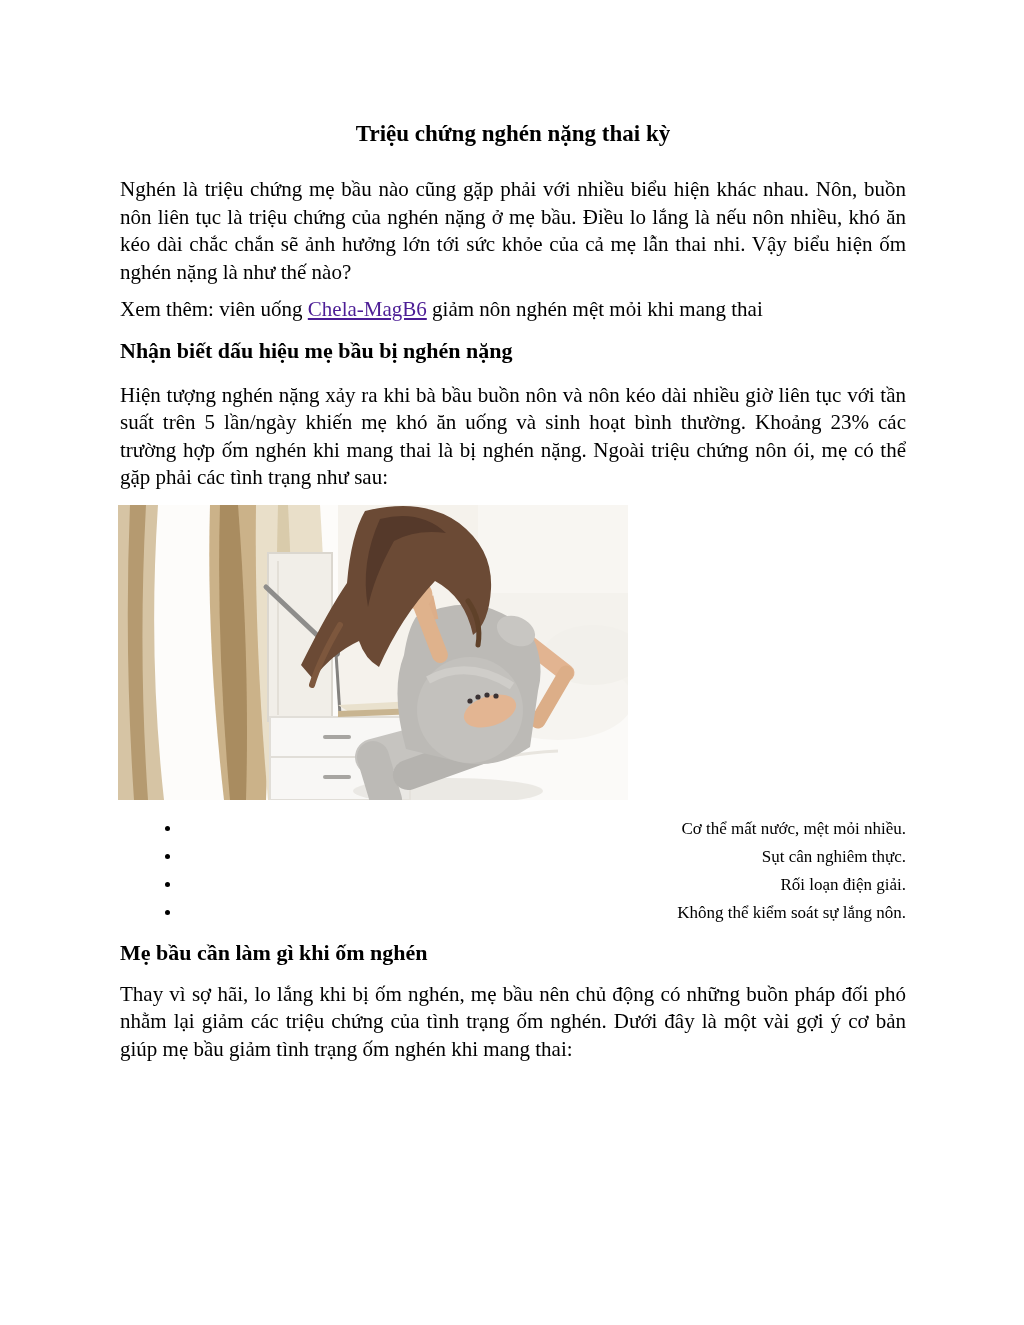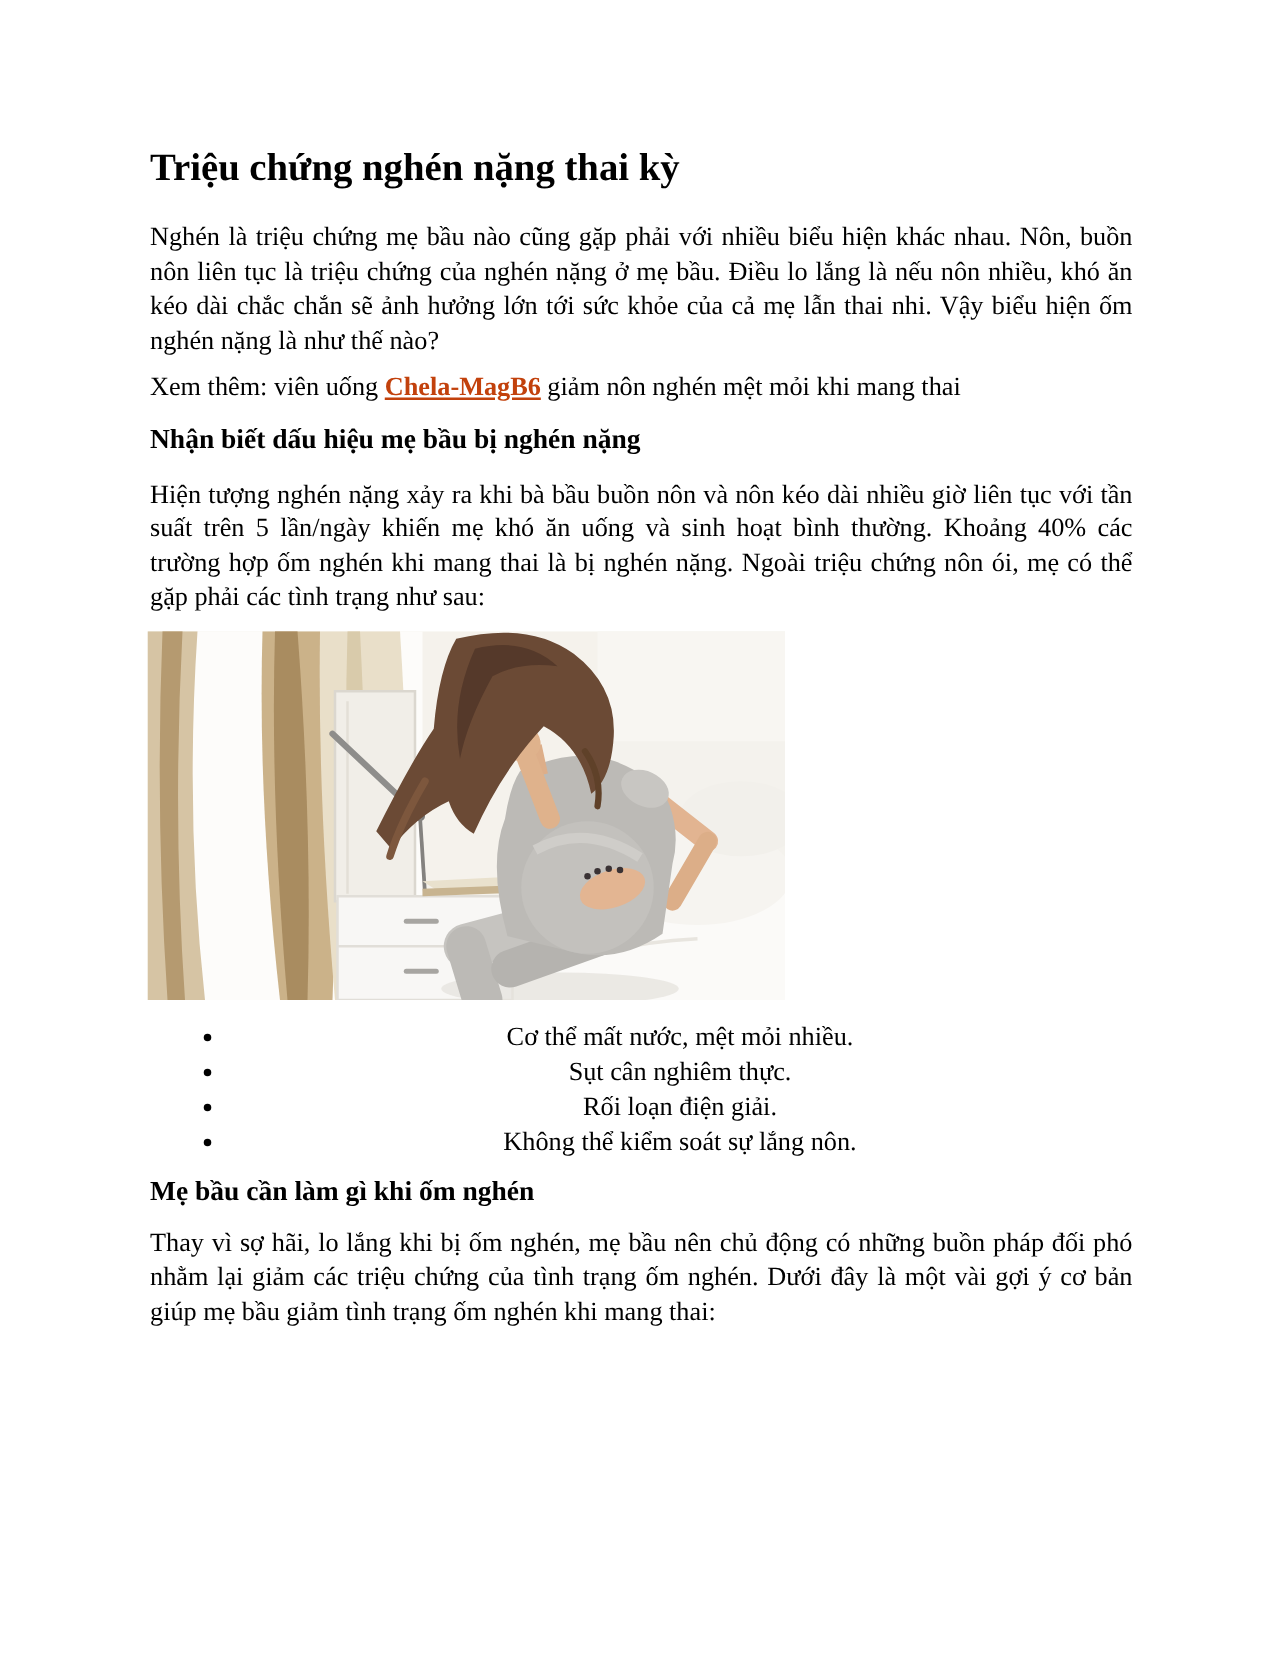--- a/index.html
+++ b/index.html
@@ -17,38 +17,39 @@
     background: #ffffff;
     font-family: "Liberation Serif", serif;
     color: #000000;
   }
   .content {
     box-sizing: border-box;
     width: 1024px;
     padding: 112px 118px 0 120px;
   }
   h1.doc-title {
-    font-size: 31px;
+    font-size: 23px;
     line-height: 44px;
     font-weight: bold;
+    text-align: center;
     margin: 0 0 20px 0;
   }
   p.body {
     font-size: 21px;
     line-height: 27.5px;
     text-align: justify;
     margin: 0 0 10px 0;
   }
   p.see-more {
     text-align: left;
     margin: 0;
   }
   a.doc-link {
-    color: #c2410c;
-    font-weight: bold;
+    color: #4c1d95;
+    font-weight: normal;
     text-decoration: underline;
     cursor: pointer;
   }
   h2.doc-h2 {
     font-size: 22px;
     line-height: 38px;
     font-weight: bold;
     margin: 8px 0 12px 0;
   }
   h2.doc-h2.second {
@@ -61,43 +62,43 @@
     width: 510px;
     height: 295px;
     line-height: 0;
   }
   ul.bullets {
     margin: 15px 0 7px 0;
     padding: 0 0 0 62px;
     list-style: disc;
   }
   ul.bullets li {
-    font-size: 21px;
+    font-size: 17px;
     line-height: 28px;
-    text-align: center;
+    text-align: right;
   }
   ul.bullets.last {
     margin-top: 17px;
   }
 </style>
 </head>
 <body>
 
 <div class="page">
   <div class="content">
 
     <h1 class="doc-title">Triệu chứng nghén nặng thai kỳ</h1>
 
     <p class="body">Nghén là triệu chứng mẹ bầu nào cũng gặp phải với nhiều biểu hiện khác nhau. Nôn, buồn nôn liên tục là triệu chứng của nghén nặng ở mẹ bầu. Điều lo lắng là nếu nôn nhiều, khó ăn kéo dài chắc chắn sẽ ảnh hưởng lớn tới sức khỏe của cả mẹ lẫn thai nhi. Vậy biểu hiện ốm nghén nặng là như thế nào?</p>
 
     <p class="body see-more"><span>Xem thêm: viên uống </span><a class="doc-link">Chela-MagB6</a><span> giảm nôn nghén mệt mỏi khi mang thai</span></p>
 
     <h2 class="doc-h2">Nhận biết dấu hiệu mẹ bầu bị nghén nặng</h2>
 
-    <p class="body">Hiện tượng nghén nặng xảy ra khi bà bầu buồn nôn và nôn kéo dài nhiều giờ liên tục với tần suất trên 5 lần/ngày khiến mẹ khó ăn uống và sinh hoạt bình thường. Khoảng 40% các trường hợp ốm nghén khi mang thai là bị nghén nặng. Ngoài triệu chứng nôn ói, mẹ có thể gặp phải các tình trạng như sau:</p>
+    <p class="body">Hiện tượng nghén nặng xảy ra khi bà bầu buồn nôn và nôn kéo dài nhiều giờ liên tục với tần suất trên 5 lần/ngày khiến mẹ khó ăn uống và sinh hoạt bình thường. Khoảng 23% các trường hợp ốm nghén khi mang thai là bị nghén nặng. Ngoài triệu chứng nôn ói, mẹ có thể gặp phải các tình trạng như sau:</p>
 
     <figure class="photo">
       <svg viewBox="0 0 510 295" width="510" height="295" xmlns="http://www.w3.org/2000/svg">
 
         <rect width="510" height="295" fill="#f5f2ec"></rect>
         <rect x="30" y="0" width="190" height="295" fill="#fdfcfa"></rect>
         <rect x="360" y="0" width="150" height="160" fill="#f8f6f2"></rect>
 
         <path d="M0,0 h40 q-10,150 6,295 h-46 z" fill="#d6c4a4"></path>
         <path d="M12,0 h16 q-8,150 2,295 h-14 q-10,-150 -4,-295 z" fill="#b59a70"></path>

